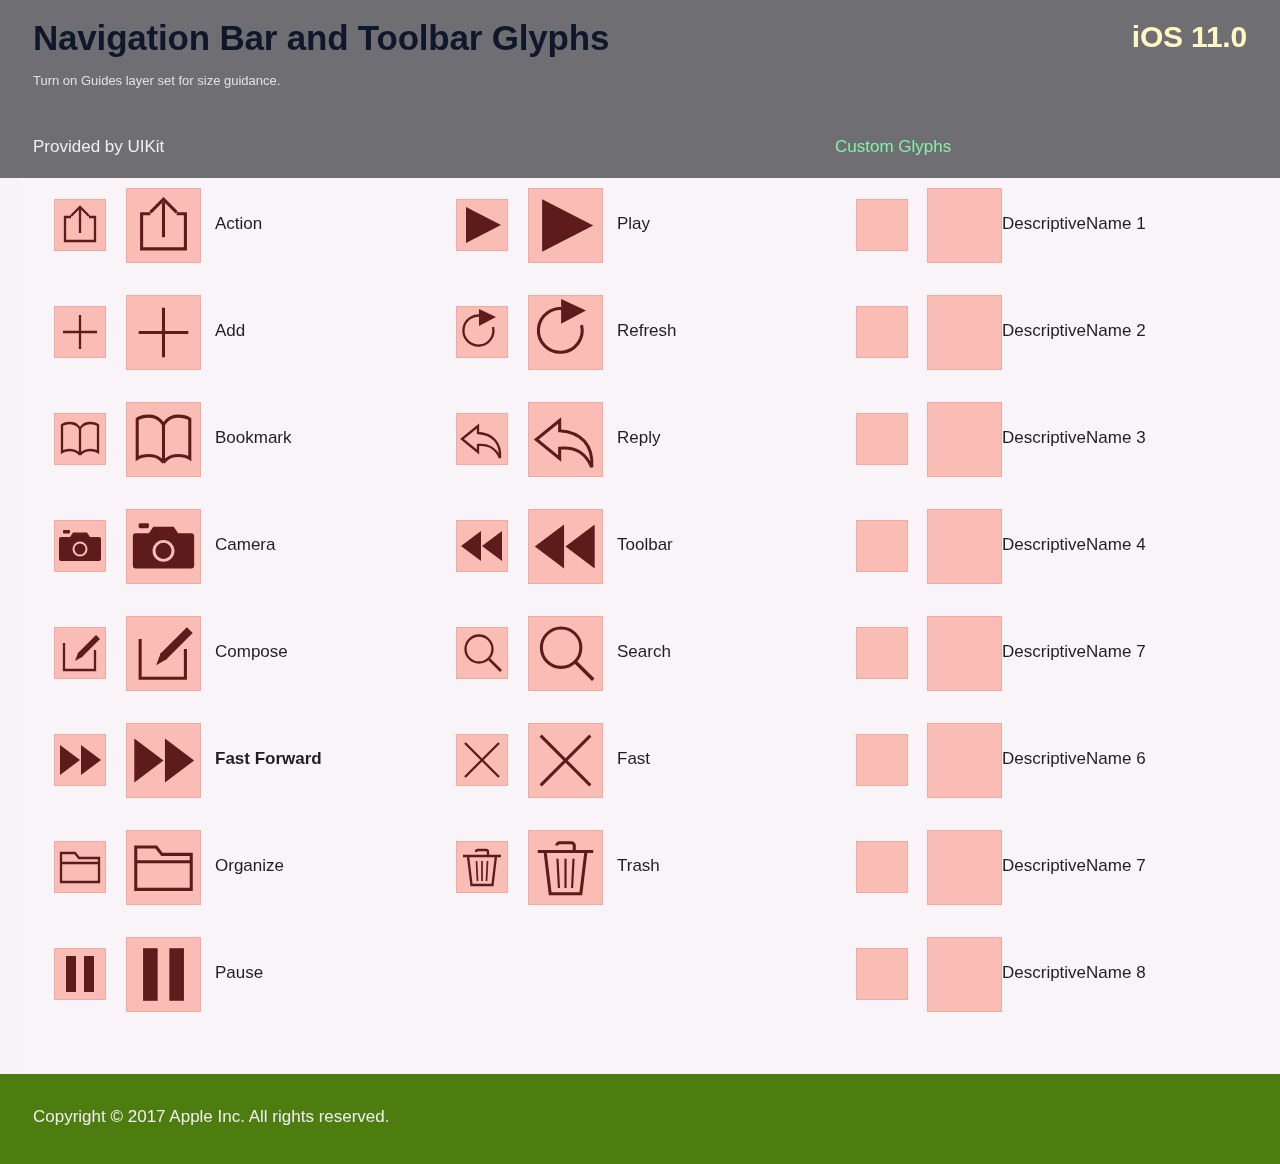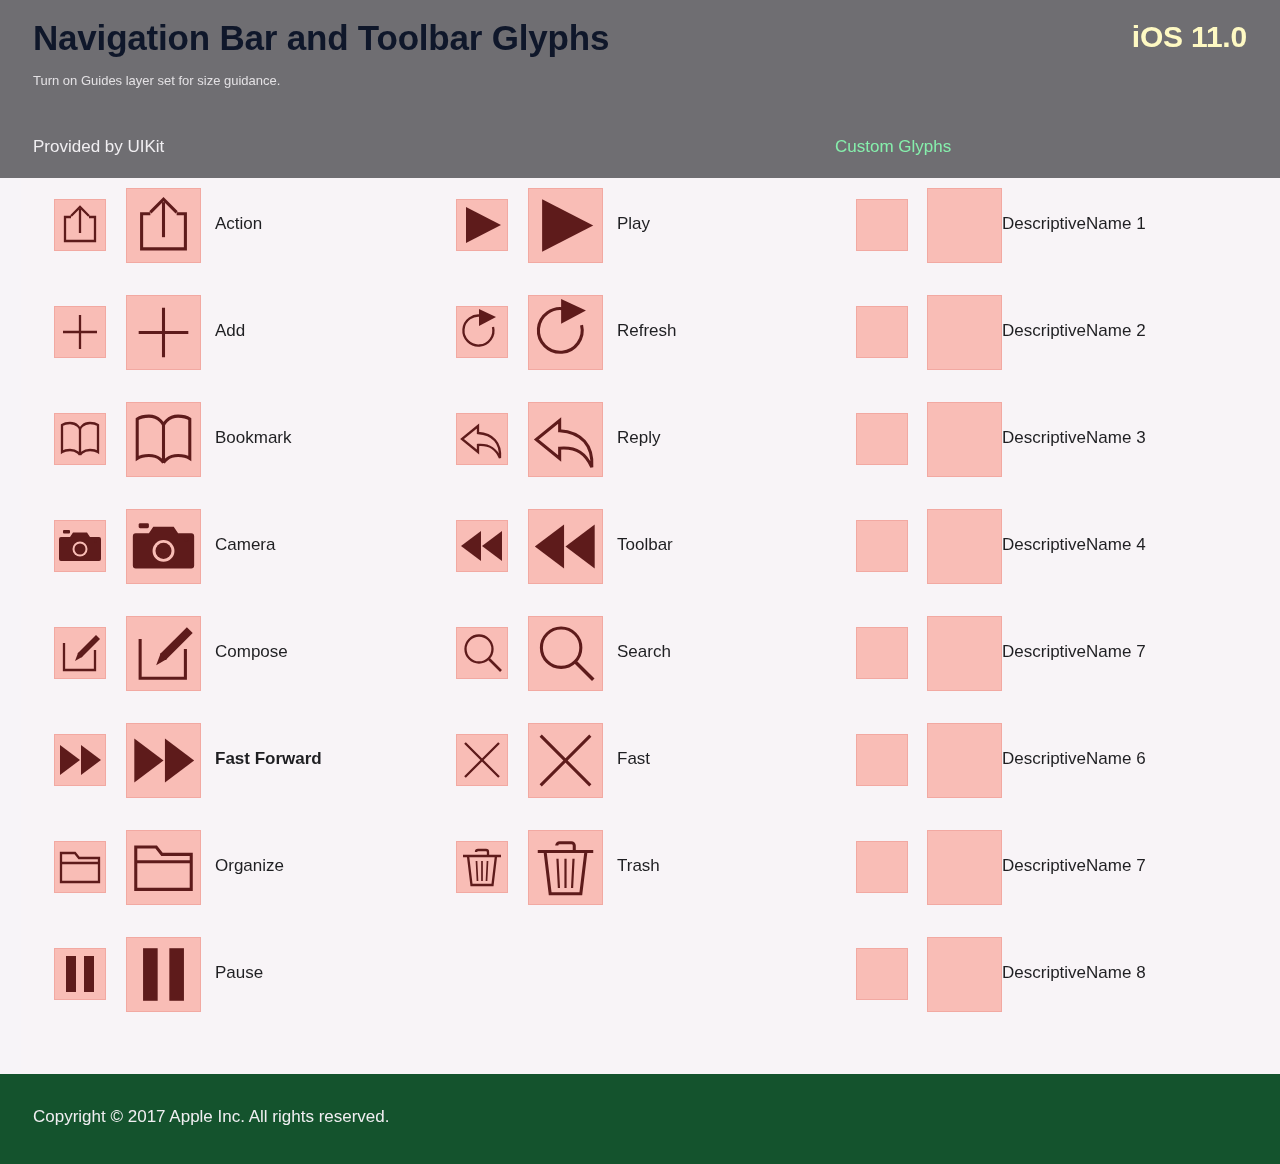--- a/index.html
+++ b/index.html
@@ -116,21 +116,21 @@
   }
   .col-3 .glyph-label { left: 146px; }
   .col-3 .box-lg { left: 71px; }
 
   
   .footer {
     position: absolute;
     left: 0; top: 1074px;
     width: 1280px;
     height: 90px;
-    background: #14532d;
+    background: #4d7c0f;
   }
   .footer-text {
     position: absolute;
     left: 33px;
     top: 33px;
     font-size: 17px;
     color: #f0eef1;
   }
 
   

